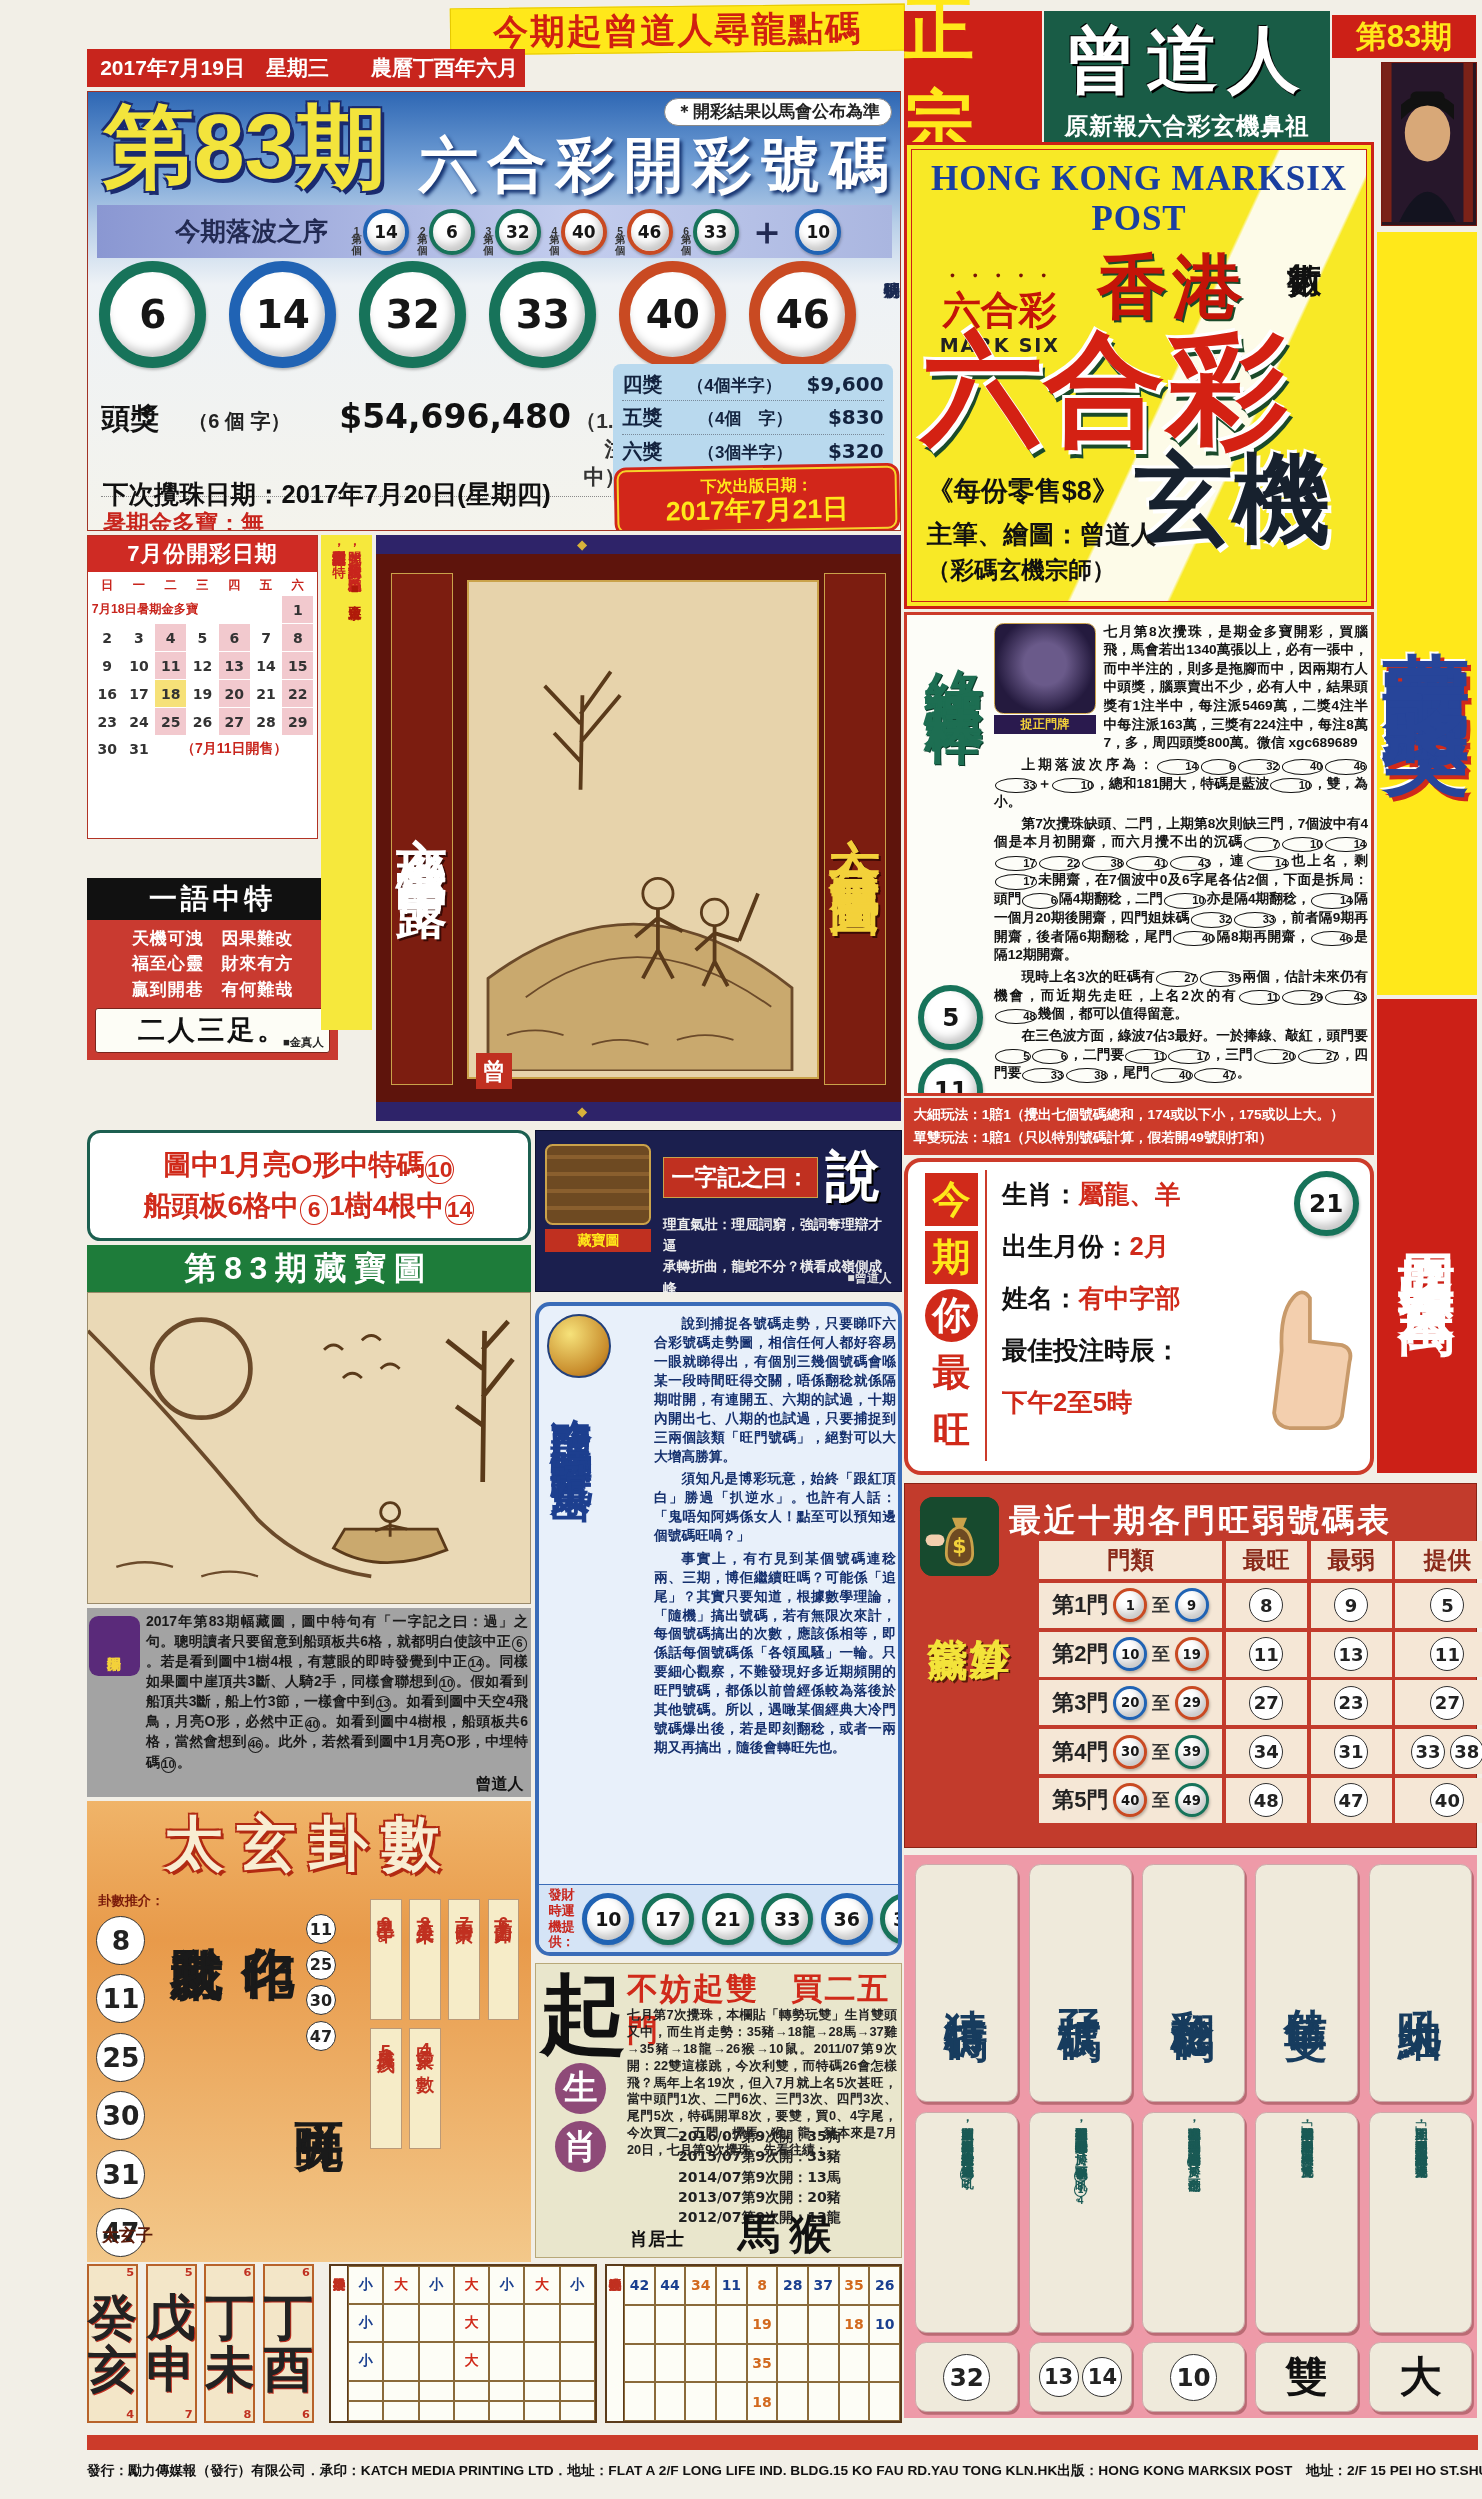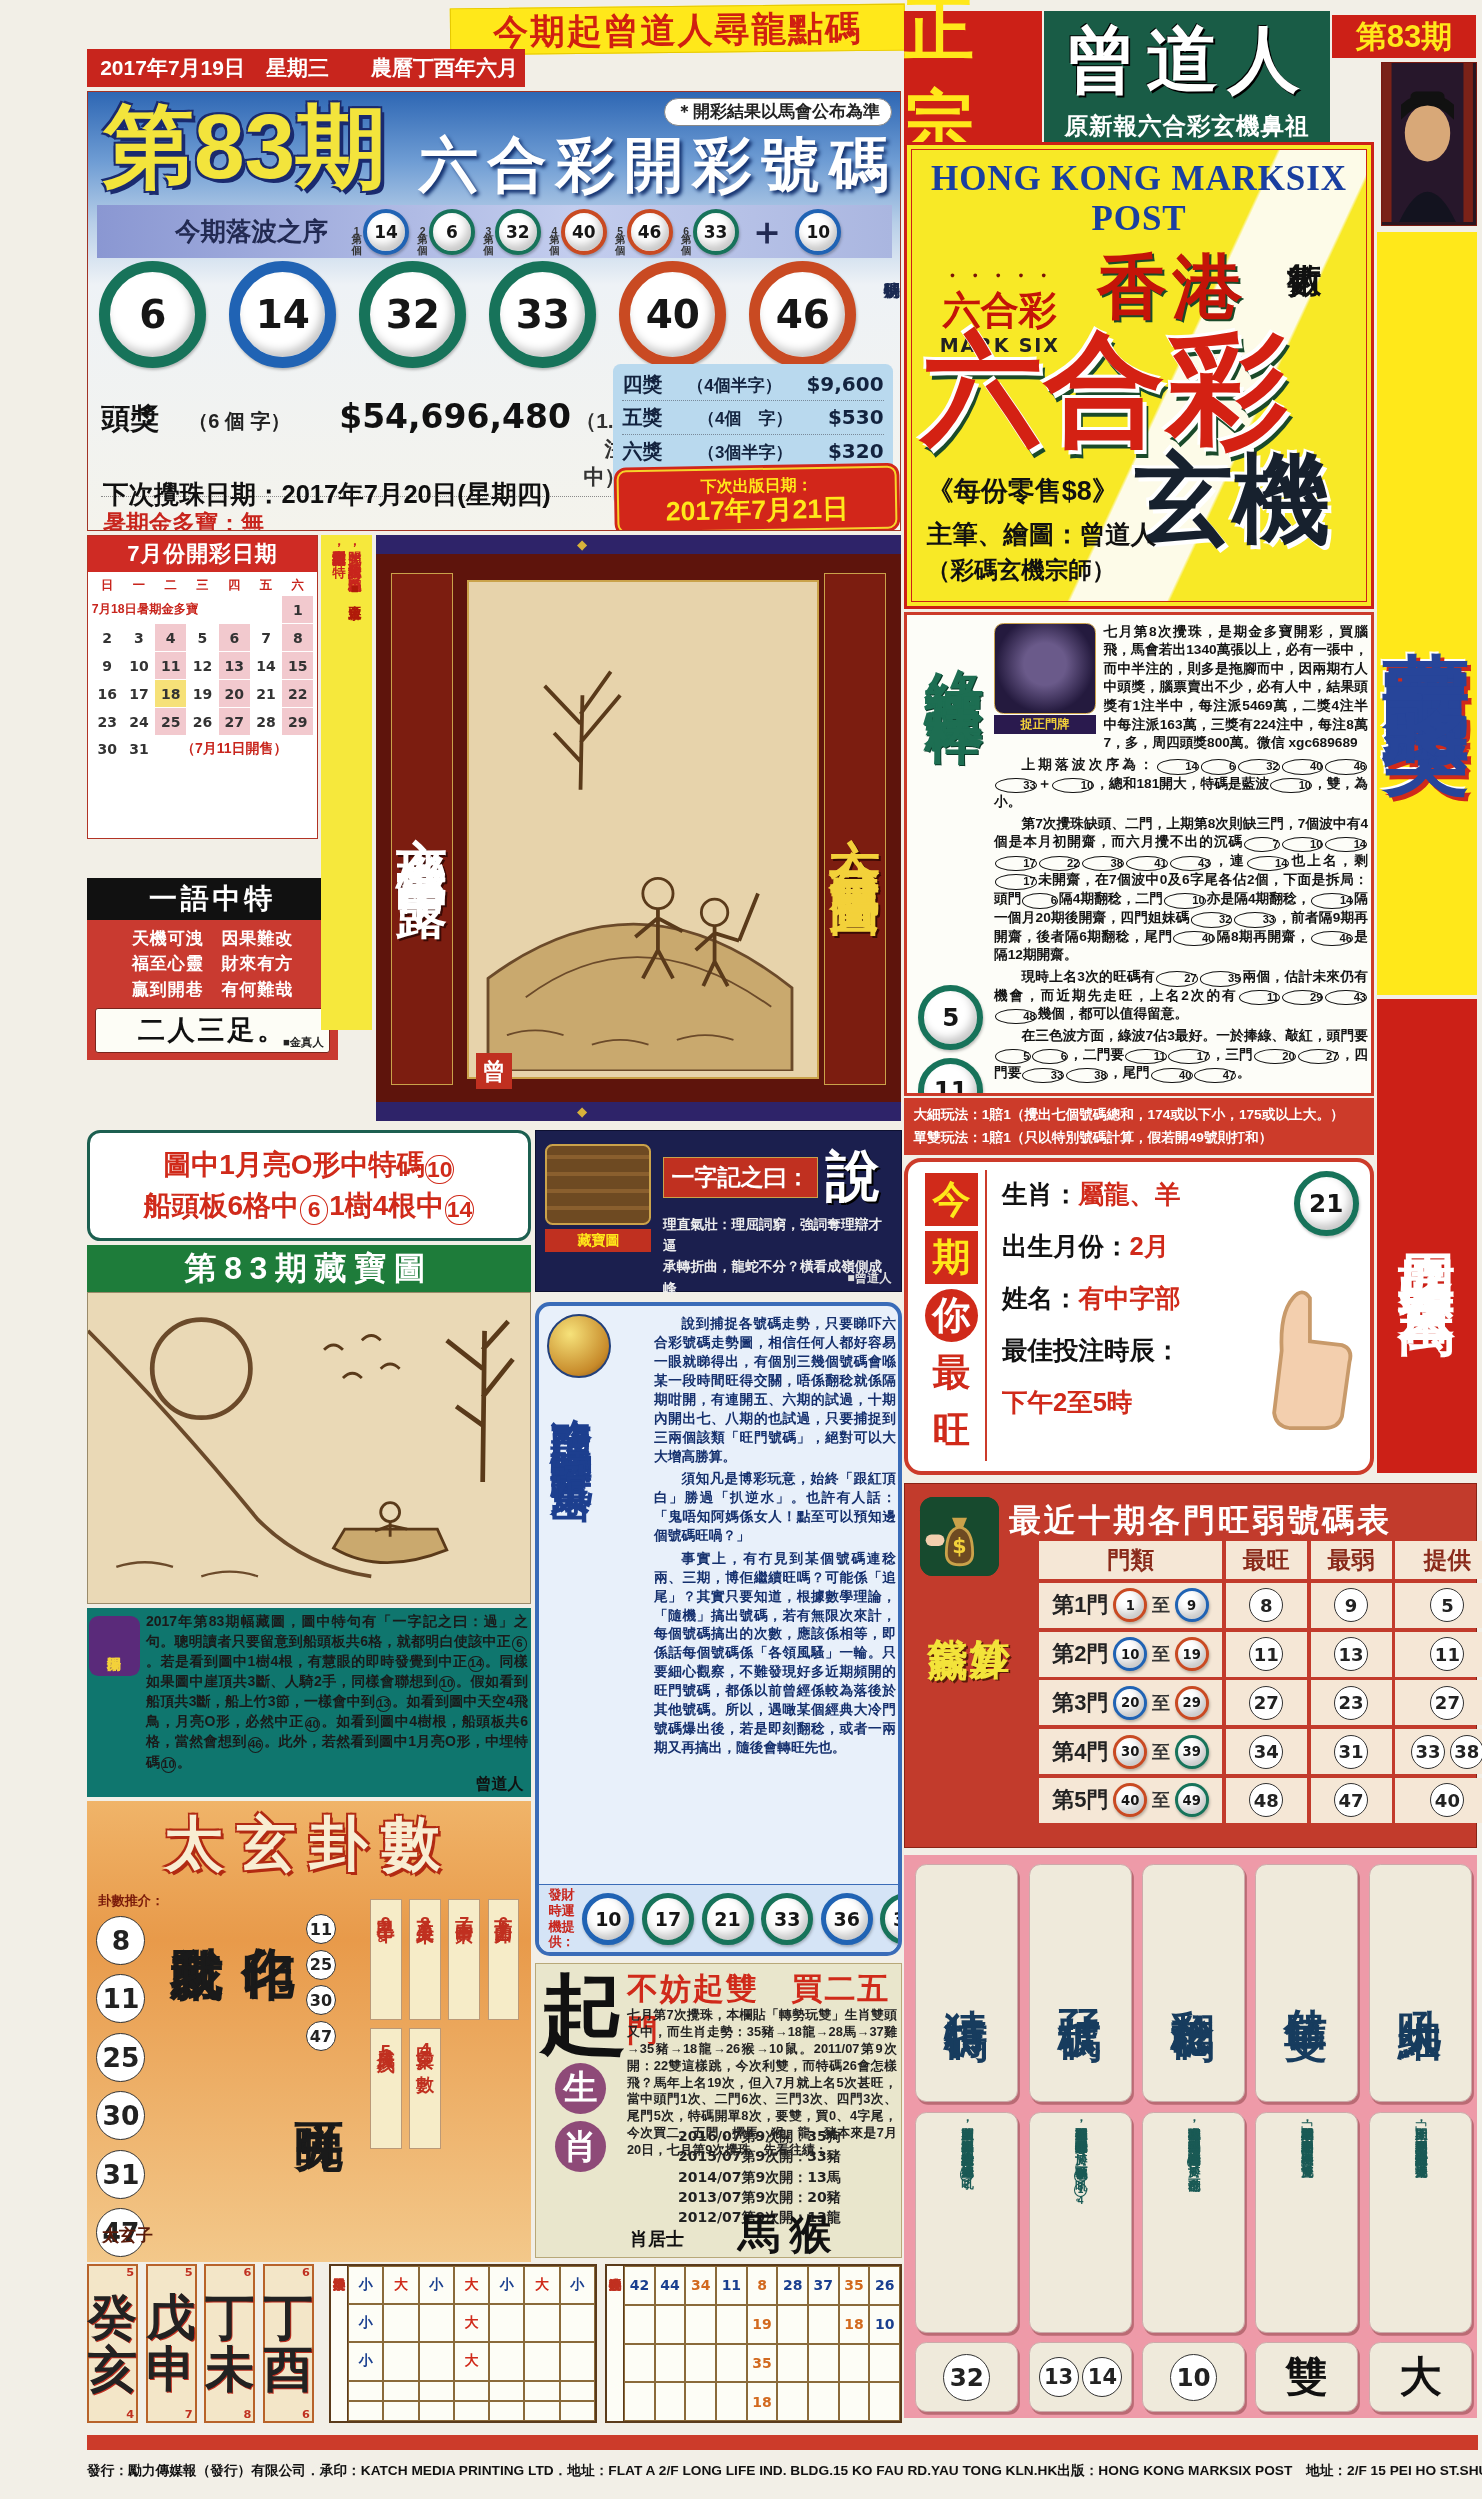--- a/index.html
+++ b/index.html
@@ -126,21 +126,21 @@
 
   
   .map-box{left:87px;top:1130px;width:444px;height:111px;background:#fff;border:3.8px solid #1c5f50;border-radius:13.2px;
       box-sizing:border-box;display:flex;flex-direction:column;align-items:center;justify-content:center;}
   .map-box .l{font-size:28px;font-weight:900;color:#d02a1a;line-height:1.45;white-space:nowrap;}
   .treasure-banner{left:87px;top:1245px;width:444px;height:47px;background:#1e7c3a;color:#fff;
       font-size:32px;font-weight:900;display:flex;align-items:center;justify-content:center;letter-spacing:7.6px;}
   .treasure-art{left:87px;top:1292px;width:444px;height:312px;background:#ead9b6;border:1.9px solid #9a8a6a;box-sizing:border-box;}
 
   
-  .poem{left:87px;top:1608px;width:444px;height:189px;background:#0f766e;}
+  .poem{left:87px;top:1608px;width:444px;height:189px;background:#a3a3a3;}
   .poem-badge{position:absolute;left:1.9px;top:7.6px;width:51px;height:60px;background:#5a2a7a;border-radius:9.4px;
       display:flex;align-items:center;justify-content:center;}
   .poem-badge .t{writing-mode:vertical-rl;text-orientation:upright;color:#f3d13a;font-size:14px;font-weight:900;}
   .poem-text{position:absolute;left:59px;top:3.8px;width:382px;font-size:14px;line-height:1.42;color:#1a1a1a;text-align:justify;font-weight:600;}
   .poem-sig{position:absolute;right:7.6px;bottom:1.9px;font-size:16px;font-weight:800;color:#111;}
 
   
   .word-banner{left:535px;top:1130px;width:367px;height:162px;background:#1b1f4e;box-sizing:border-box;border:1.9px solid #0d1030;}
   .chest{position:absolute;left:9.4px;top:13.2px;width:106px;height:111px;}
   .chest .box{width:106px;height:81px;background:#6e4a22;border:2.8px solid #caa24a;border-radius:7.6px;box-sizing:border-box;
@@ -378,21 +378,21 @@
       </div>
     <div class="prizes-right" id="prizesR">
         <div class="prize-sm">
           <span class="n">四獎</span>
           <span class="u">（4個半字）</span>
           <span class="a">$9,600</span>
         </div>
         <div class="prize-sm">
           <span class="n">五獎</span>
           <span class="u">（4個　字）</span>
-          <span class="a">$530</span>
+          <span class="a">$830</span>
         </div>
         <div class="prize-sm">
           <span class="n">六獎</span>
           <span class="u">（3個半字）</span>
           <span class="a">$320</span>
         </div>
         <div class="prize-sm">
           <span class="n">七獎</span>
           <span class="u">（3個　字）</span>
           <span class="a">$40</span>

